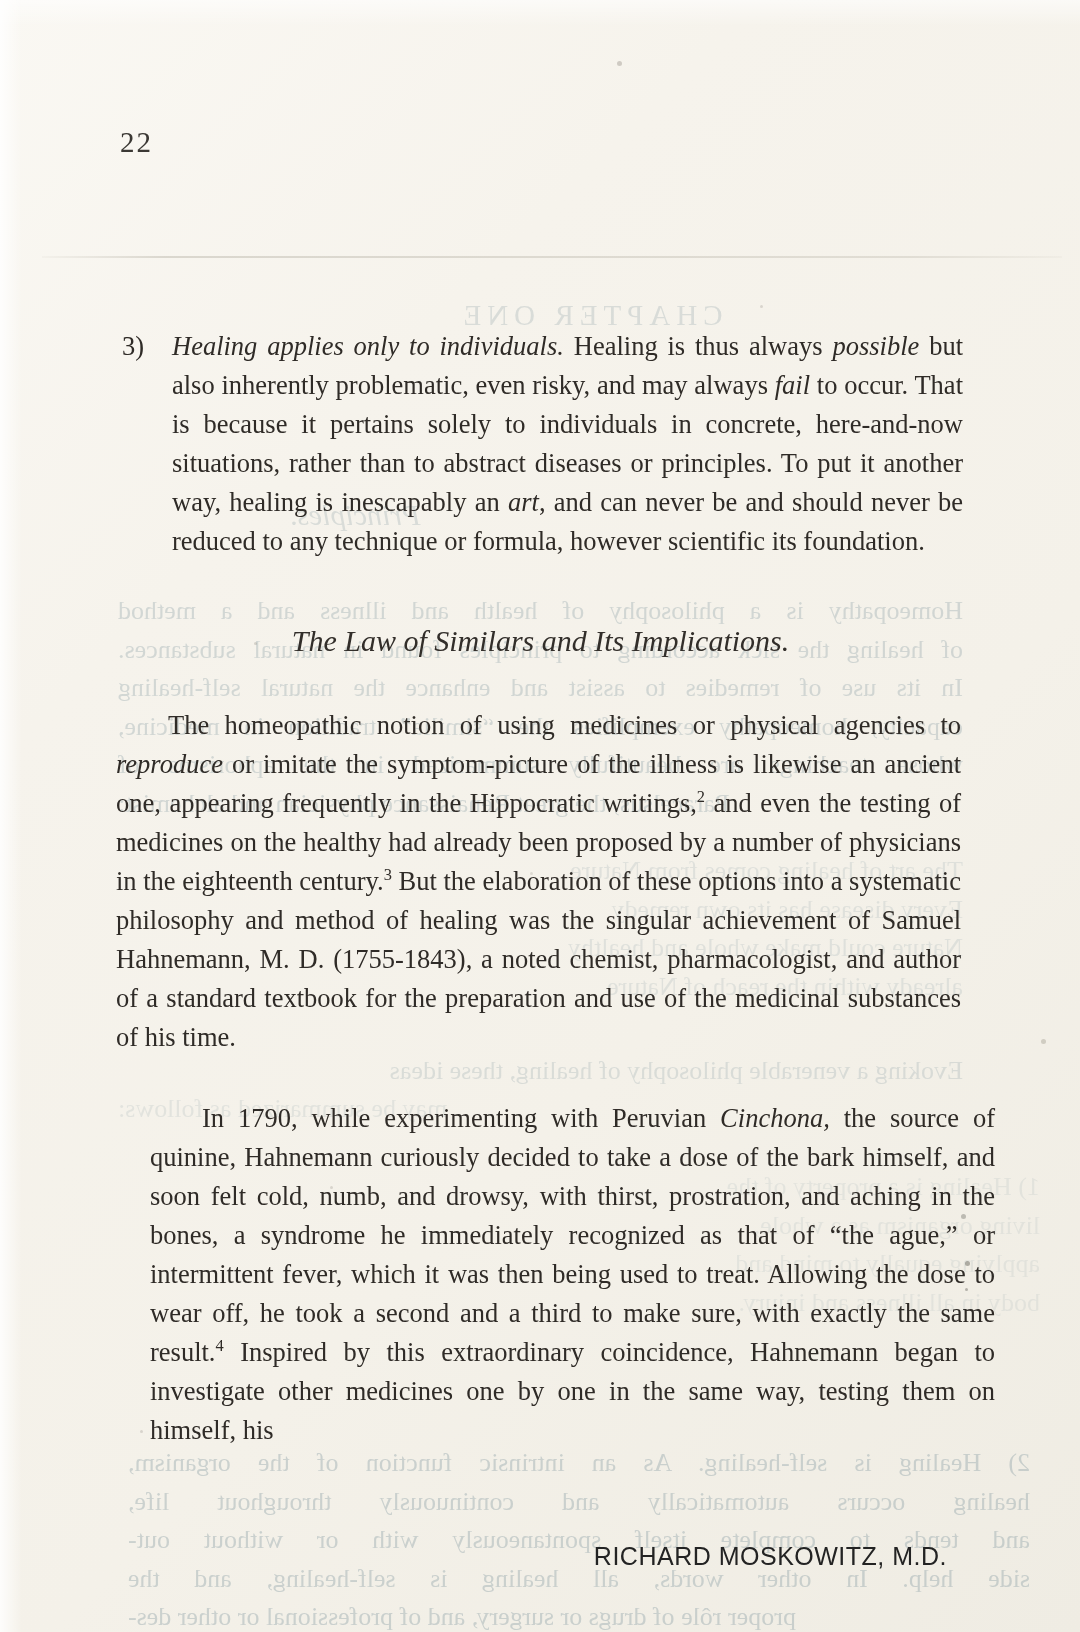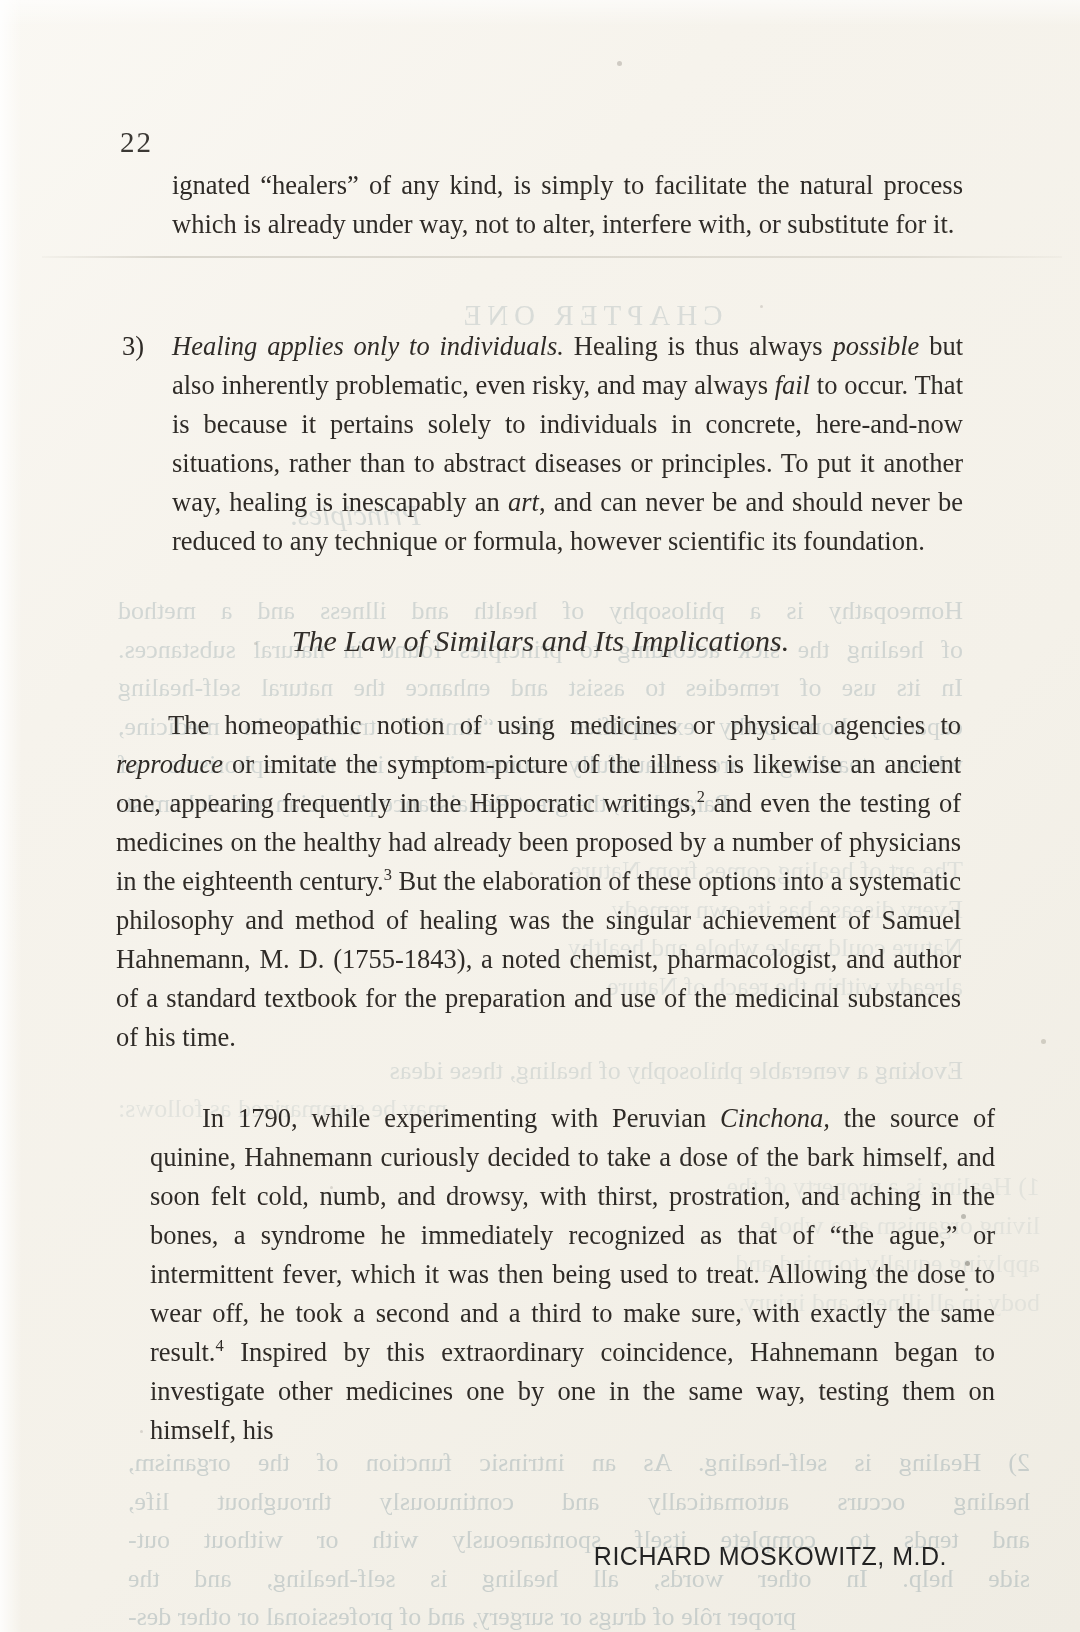--- a/index.html
+++ b/index.html
@@ -102,21 +102,20 @@
     <div class="bl-line jl">and tends to complete itself spontaneously with or without out-</div>
     <div class="bl-line jl">side help. In other words, all healing is self-healing, and the</div>
     <div class="bl-line rl">proper rôle of drugs or surgery, and of professional or other des-</div>
   </div>
 
   <div class="abs" id="artifact-line"></div>
   <div class="abs" id="specks"></div>
 
   <div class="abs" id="page-number">22</div>
 
-  <div class="abs main" id="top-continuation">ignated “healers” of any kind, is simply to facilitate the natural process which is already under way, not to alter, interfere with, or substitute for it.</div>
 
   <div class="abs main" id="item3-block">
     <span id="item3-marker">3)</span>
     <span class="it">Healing applies only to individuals.</span><span> Healing is thus always </span><span class="it">possible</span><span> but also inherently problematic, even risky, and may always </span><span class="it">fail</span><span> to occur. That is because it pertains solely to individuals in concrete, here-and-now situations, rather than to abstract diseases or principles. To put it another way, healing is inescapably an </span><span class="it">art</span><span>, and can never be and should never be reduced to any technique or formula, however scientific its foundation.</span>
   </div>
 
   <div class="abs" id="section-heading">The Law of Similars and Its Implications.</div>
 
   <div class="abs main" id="para-similars">
     <span>The homeopathic notion of using medicines or physical agencies to </span><span class="it">reproduce</span><span> or imitate the symptom-picture of the illness is likewise an ancient one, appearing frequently in the Hippocratic writings,</span><sup>2</sup><span> and even the testing of medicines on the healthy had already been proposed by a number of physicians in the eighteenth century.</span><sup>3</sup><span> But the elaboration of these options into a systematic philosophy and method of healing was the singular achievement of Samuel Hahnemann, M. D. (1755-1843), a noted chemist, pharmacologist, and author of a standard textbook for the preparation and use of the medicinal substances of his time.</span>

